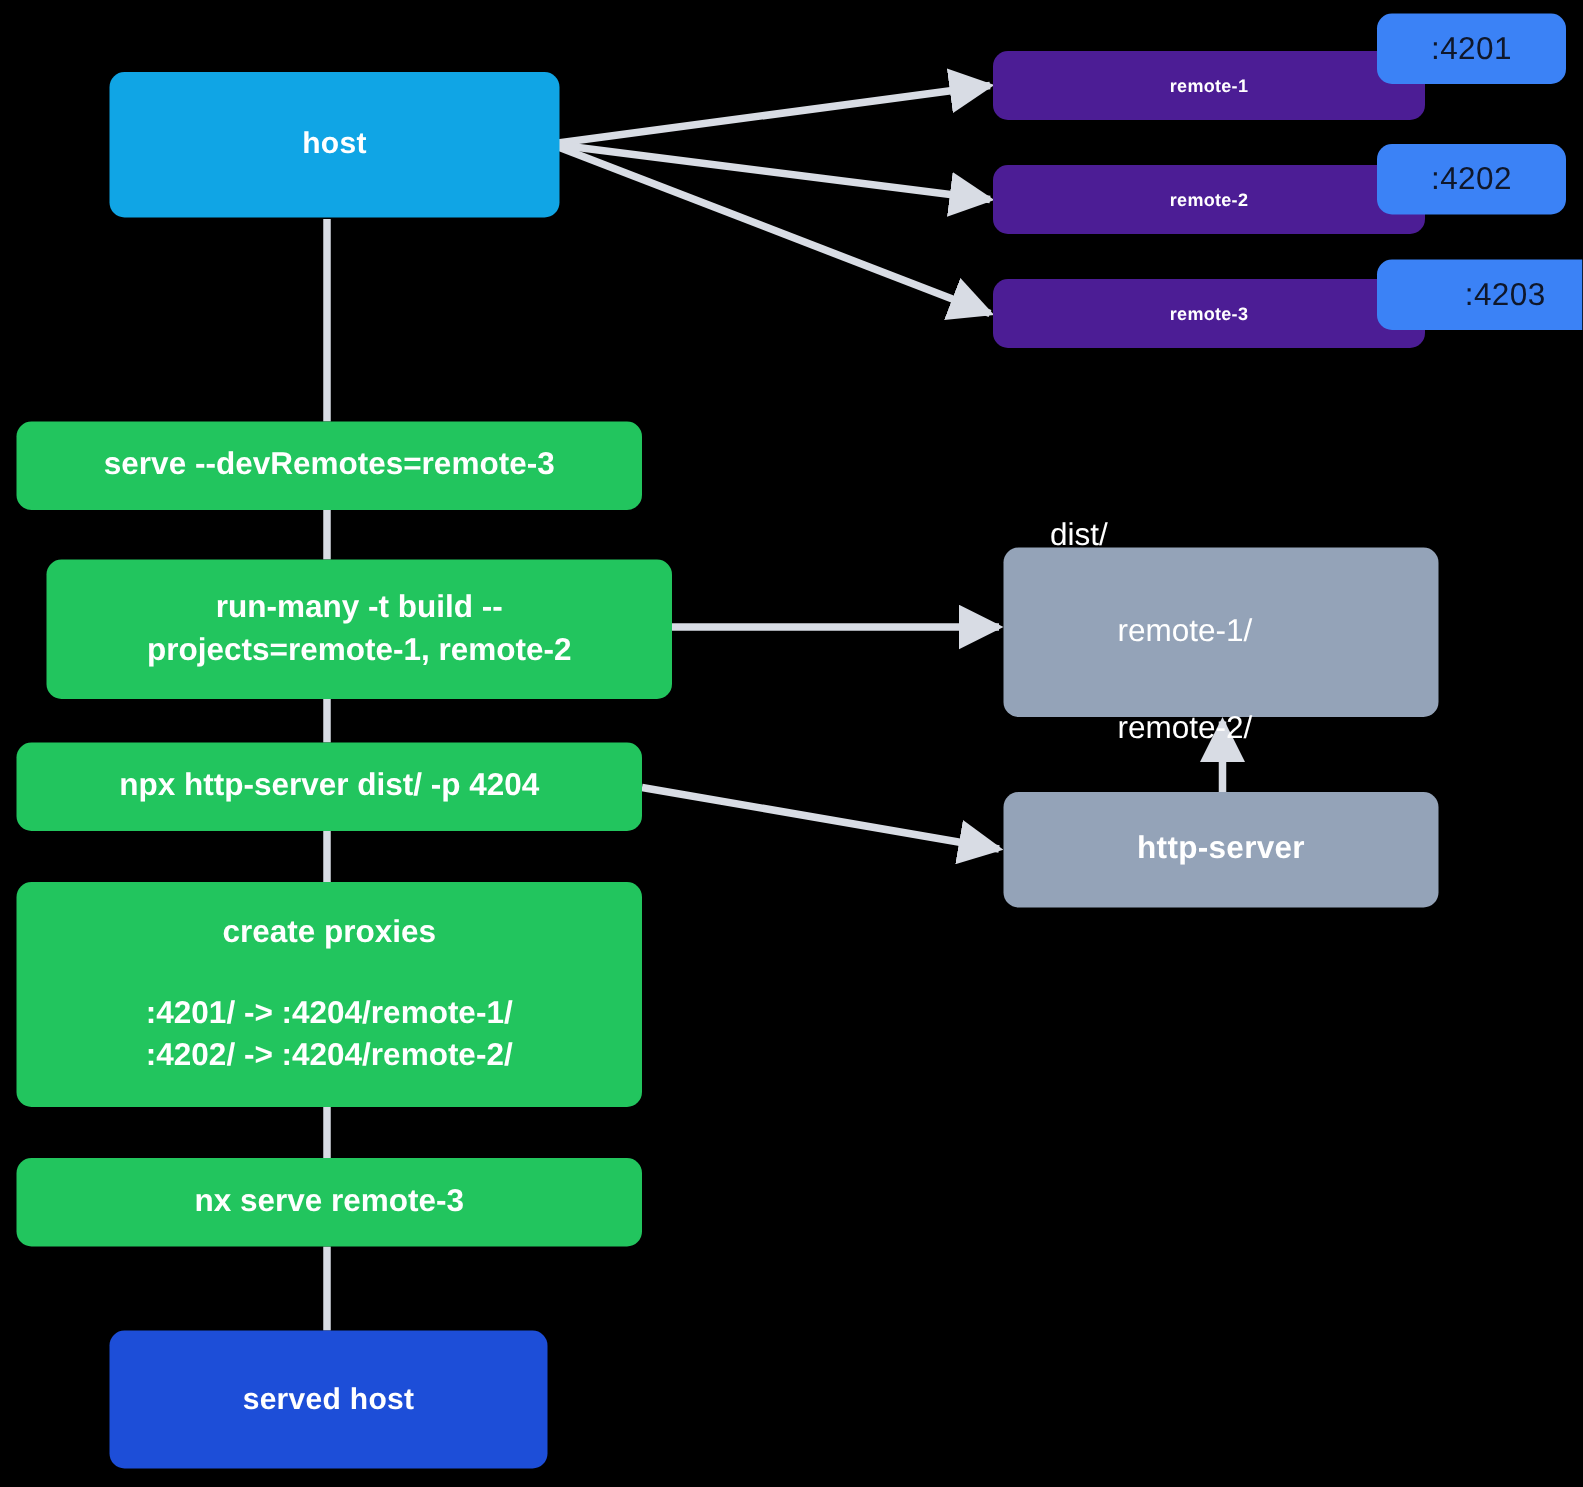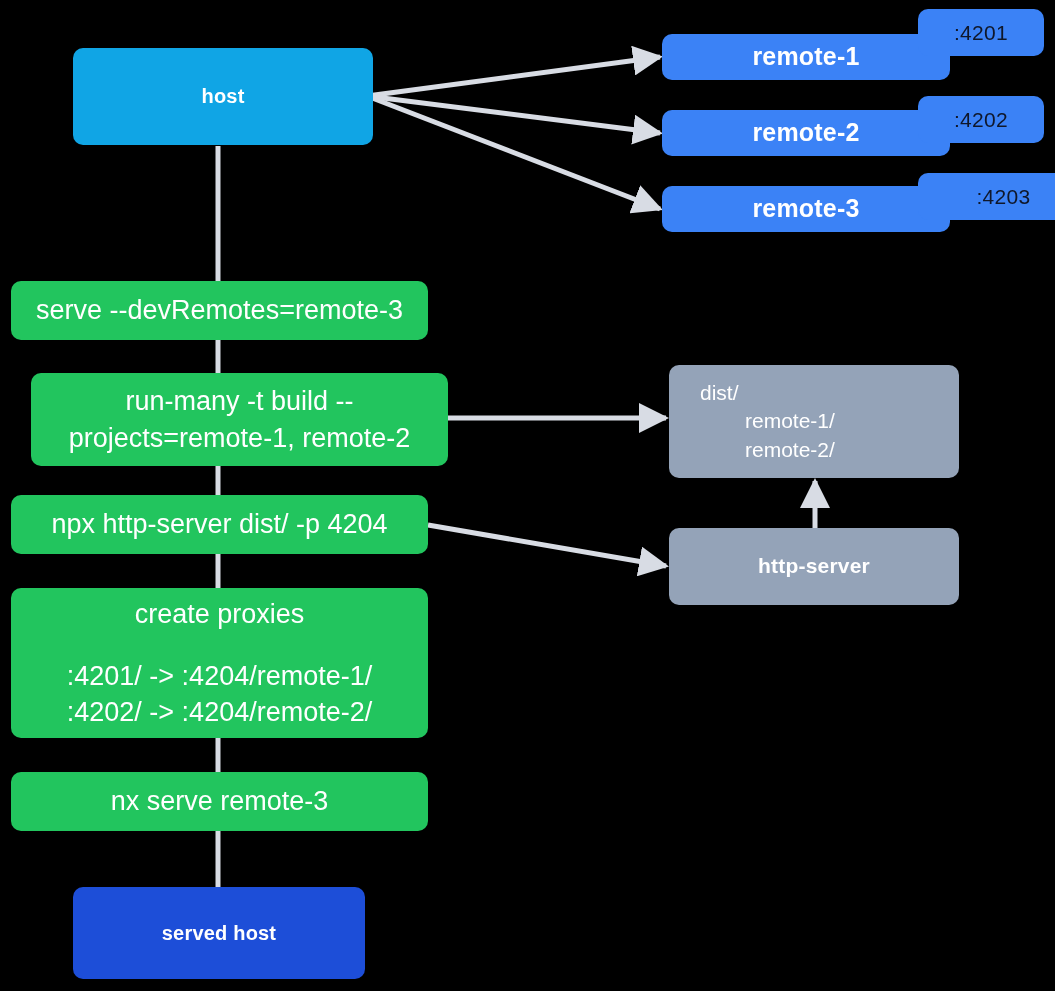--- a/index.html
+++ b/index.html
@@ -43,44 +43,45 @@
     letter-spacing: 0.2px;
   }
   .node-served {
     background: #1d4ed8;
     font-weight: bold;
     font-size: 20px;
     letter-spacing: 0.2px;
   }
   .node-cmd {
     background: #22c55e;
-    font-weight: normal;
-    font-size: 27px;
+    font-weight: bold;
+    font-size: 21px;
     align-items: center;
   }
   .node-remote {
-    background: #3b82f6;
+    background: #4c1d95;
     font-weight: bold;
-    font-size: 25px;
+    font-size: 12px;
     letter-spacing: 0.2px;
   }
   .node-server {
     background: #94a3b8;
     font-weight: bold;
     font-size: 21px;
     letter-spacing: 0.2px;
   }
   .node-dir {
     background: #94a3b8;
     font-weight: normal;
     font-size: 21px;
     align-items: flex-start;
     justify-content: center;
     text-align: left;
     padding-left: 31px;
+    gap: 36px;
   }
   .badge {
     position: absolute;
     box-sizing: border-box;
     background: #3b82f6;
     color: #0f172a;
     border-radius: 10px;
     display: flex;
     align-items: center;
     justify-content: center;

